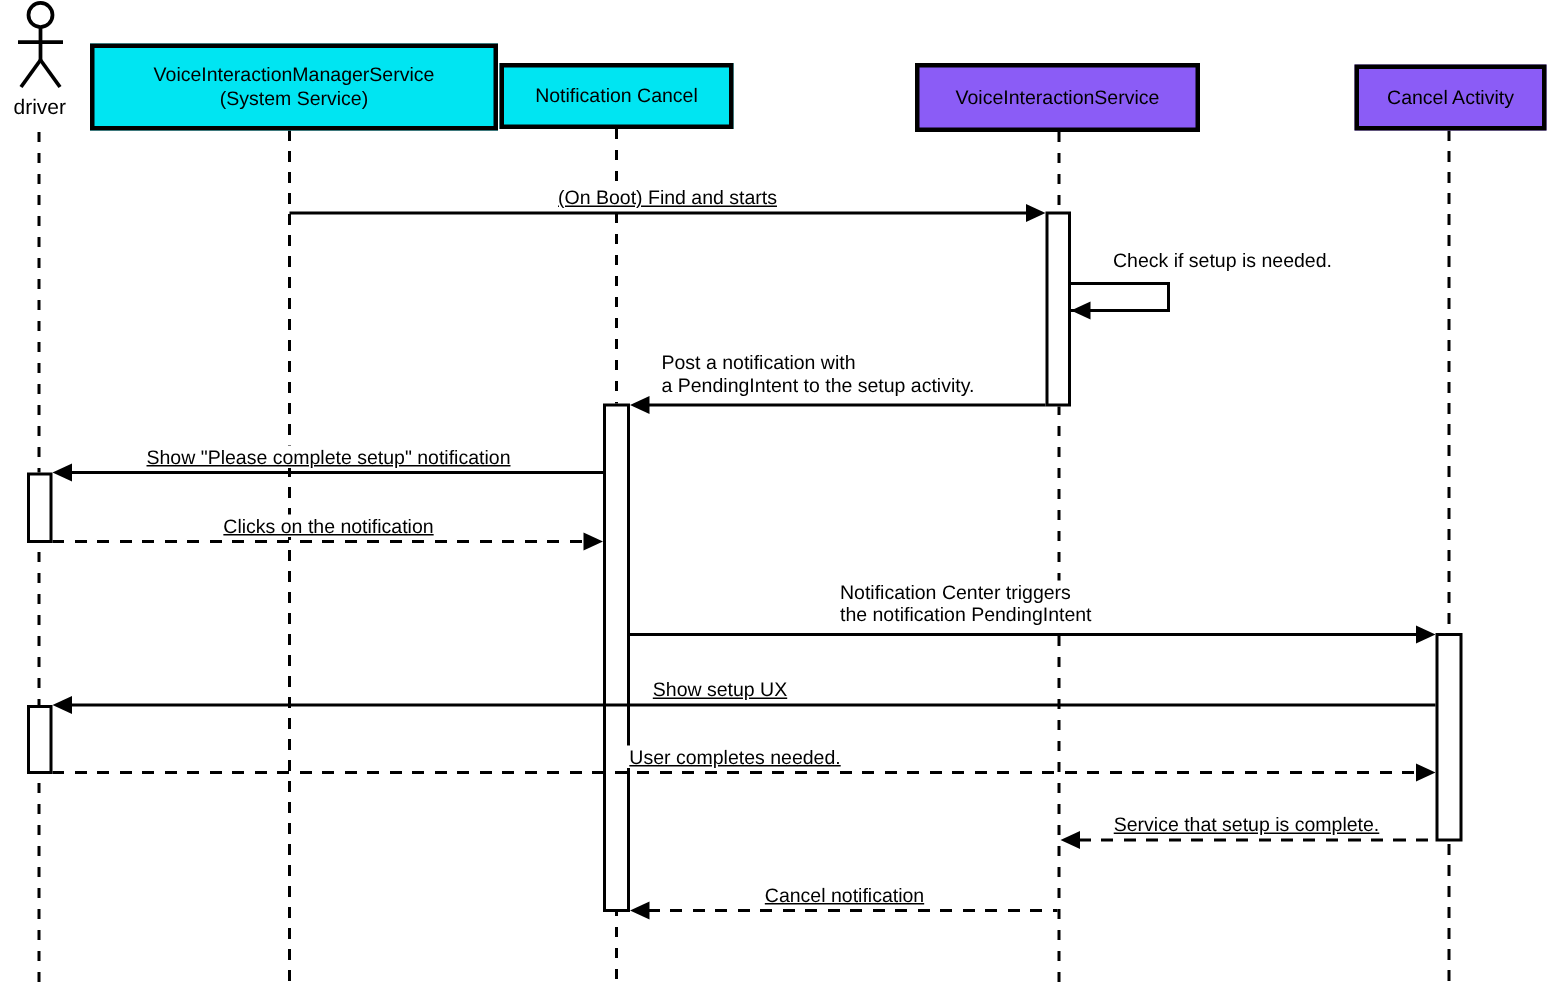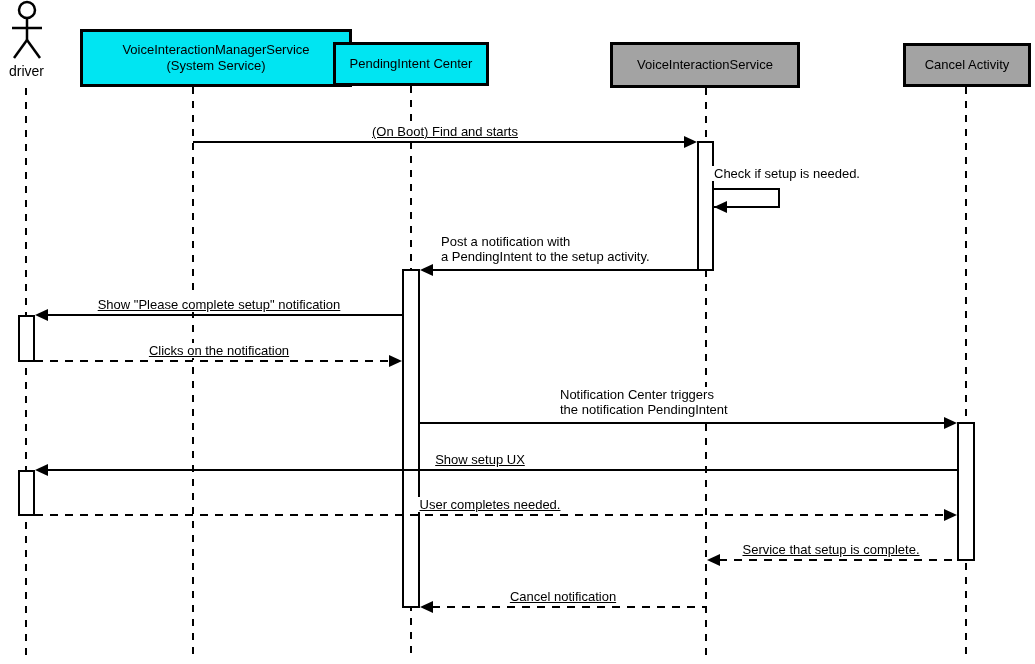--- a/index.html
+++ b/index.html
@@ -14,21 +14,21 @@
   .activation {
     position:absolute; background:#fff; border:2px solid #000;
     box-sizing:border-box; z-index:2;
   }
   .pbox {
     position:absolute; border:3px solid #000; box-sizing:border-box;
     display:flex; flex-direction:column; align-items:center; justify-content:center;
     text-align:center; font-size:13px; line-height:16px; z-index:5;
   }
   .pbox.cyan  { background:#00e5f2; }
-  .pbox.green { background:#a3a3a3; }
+  .pbox.green { background:#8b5cf6; }
   .mline-solid  { position:absolute; height:2px; background:#000; z-index:3; }
   .mline-dashed {
     position:absolute; height:2px; z-index:3;
     background:repeating-linear-gradient(90deg,#000 0 8px,transparent 8px 15px);
   }
   .arr { position:absolute; width:0; height:0; z-index:3;
          border-top:6px solid transparent; border-bottom:6px solid transparent; }
   .arr-right { border-left:13px solid #000; }
   .arr-left  { border-right:13px solid #000; }
   .selfloop { position:absolute; border:2px solid #000; border-left:none;
@@ -63,42 +63,42 @@
     <svg width="42" height="60" viewBox="0 0 42 60">
       <circle cx="21" cy="10" r="8" fill="none" stroke="#000" stroke-width="2.5"></circle>
       <line x1="21" y1="18" x2="21" y2="40" stroke="#000" stroke-width="2.5"></line>
       <line x1="6" y1="28" x2="36" y2="28" stroke="#000" stroke-width="2.5"></line>
       <line x1="21" y1="40" x2="8" y2="58" stroke="#000" stroke-width="2.5"></line>
       <line x1="21" y1="40" x2="34" y2="58" stroke="#000" stroke-width="2.5"></line>
     </svg>
     <div class="actor-label">driver</div>
   </div>
 
-  <div class="pbox cyan" style="left:80px; top:29px; width:272px; height:58px">
+  <div class="pbox cyan" style="left:60px; top:29px; width:272px; height:58px">
     <div>VoiceInteractionManagerService</div>
     <div>(System Service)</div>
   </div>
   <div class="pbox cyan" style="left:333px; top:42px; width:156px; height:44px">
-    <div>PendingIntent Center</div>
+    <div>Notification Cancel</div>
   </div>
   <div class="pbox green" style="left:610px; top:42px; width:190px; height:46px">
     <div>VoiceInteractionService</div>
   </div>
   <div class="pbox green" style="left:903px; top:43px; width:128px; height:44px">
     <div>Cancel Activity</div>
   </div>
 
   <div>
     <div class="mlabel center" style="left:445px; top:124px">(On Boot) Find and starts</div>
     <div class="mline-solid" style="left:193px; top:141px; width:492px"></div>
     <div class="arr arr-right" style="left:684px; top:136px"></div>
   </div>
 
   <div>
-    <div class="mlabel" style="left:712px; top:166px">Check if setup is needed.</div>
+    <div class="mlabel" style="left:740px; top:166px">Check if setup is needed.</div>
     <div class="selfloop" style="left:714px; top:188px; width:66px; height:20px"></div>
     <div class="arr arr-left" style="left:714px; top:201px"></div>
   </div>
 
   <div>
     <div class="mlabel" style="left:439px; top:234px">
       <div>Post a notification with</div>
       <div>a PendingIntent to the setup activity.</div>
     </div>
     <div class="mline-solid" style="left:432px; top:269px; width:265px"></div>

